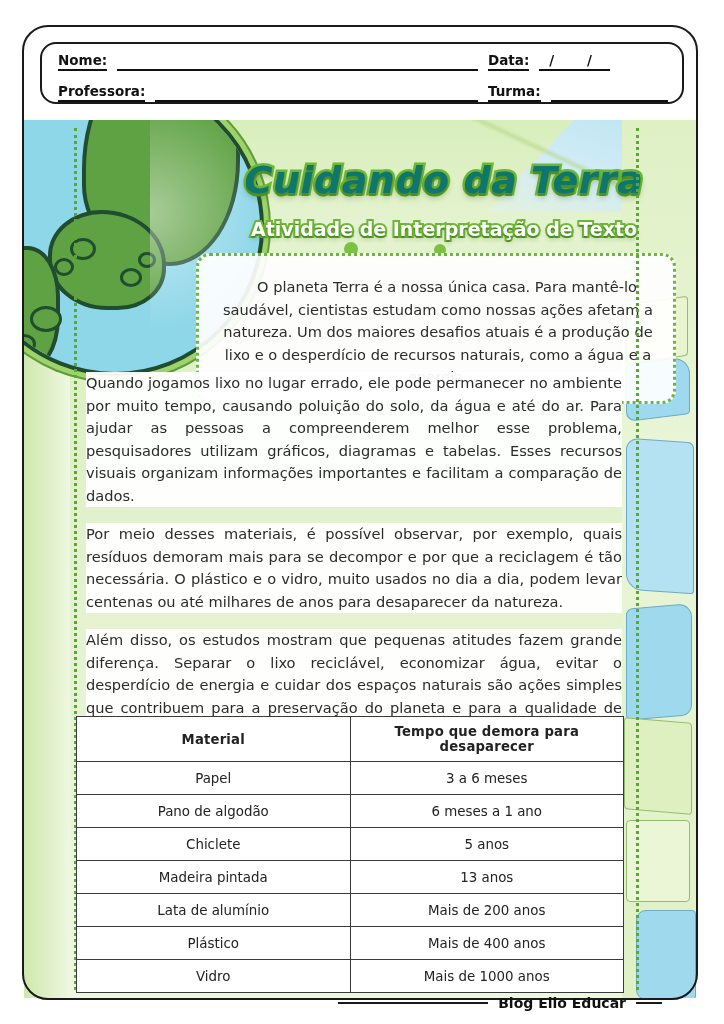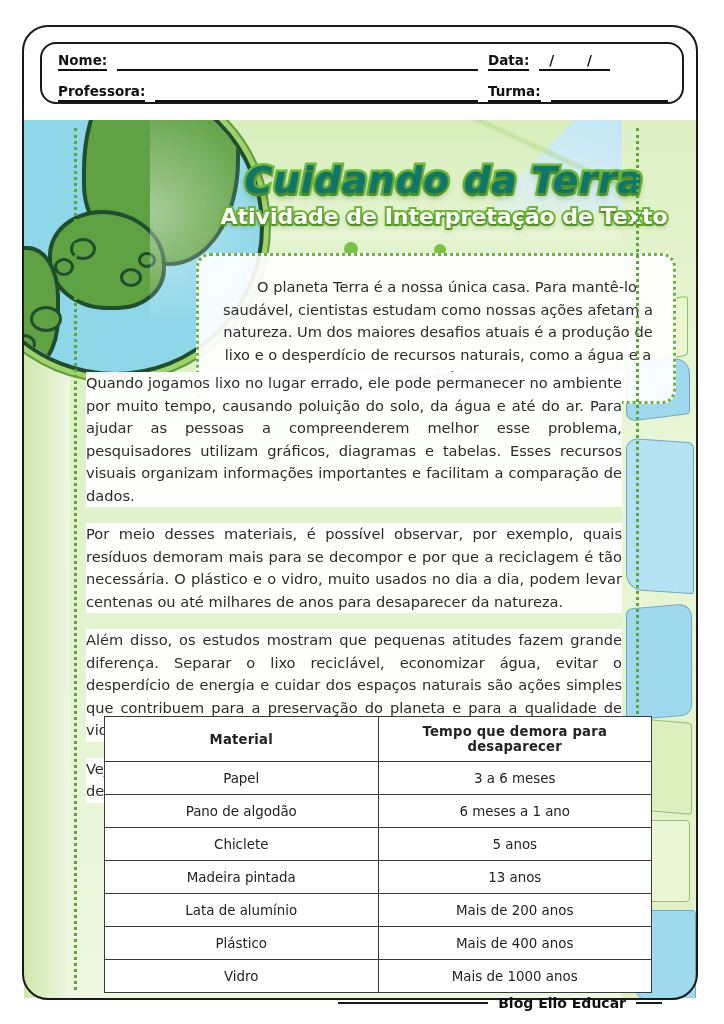--- a/index.html
+++ b/index.html
@@ -237,25 +237,25 @@
     line-height: 44px;
     margin: 0;
     -webkit-text-stroke: 5px #6fba34;
     paint-order: stroke fill;
     text-shadow:
       0 3px 0 #4e8f22,
       0 4px 6px rgba(60,110,25,.45);
   }
   .sub-title {
     font-family: "DejaVu Sans", sans-serif;
-    font-size: 22px;
+    font-size: 19px;
     font-weight: bold;
     color: #ffffff;
     line-height: 26px;
-    margin: 2px 0 0 0;
+    margin: 14px 0 0 0;
     -webkit-text-stroke: 4px #6fba34;
     paint-order: stroke fill;
     text-shadow:
       0 2px 0 #4e8f22,
       0 3px 5px rgba(60,110,25,.40);
   }
 
   
   .intro-box {
     position: absolute;
@@ -306,21 +306,21 @@
     height: 862px;
     border-left: 3px dotted #5aa832;
     z-index: 16;
   }
   .rail.left  { left: 50px;  }
   .rail.right { left: 612px; }
 
   
   .table-wrap {
     position: absolute;
-    left: 80px;
+    left: 52px;
     top: 596px;
     width: 548px;
     z-index: 18;
     background: #d946ef;
   }
   table.mat-table {
     width: 100%;
     border-collapse: collapse;
     background: #ffffff;
     table-layout: fixed;

